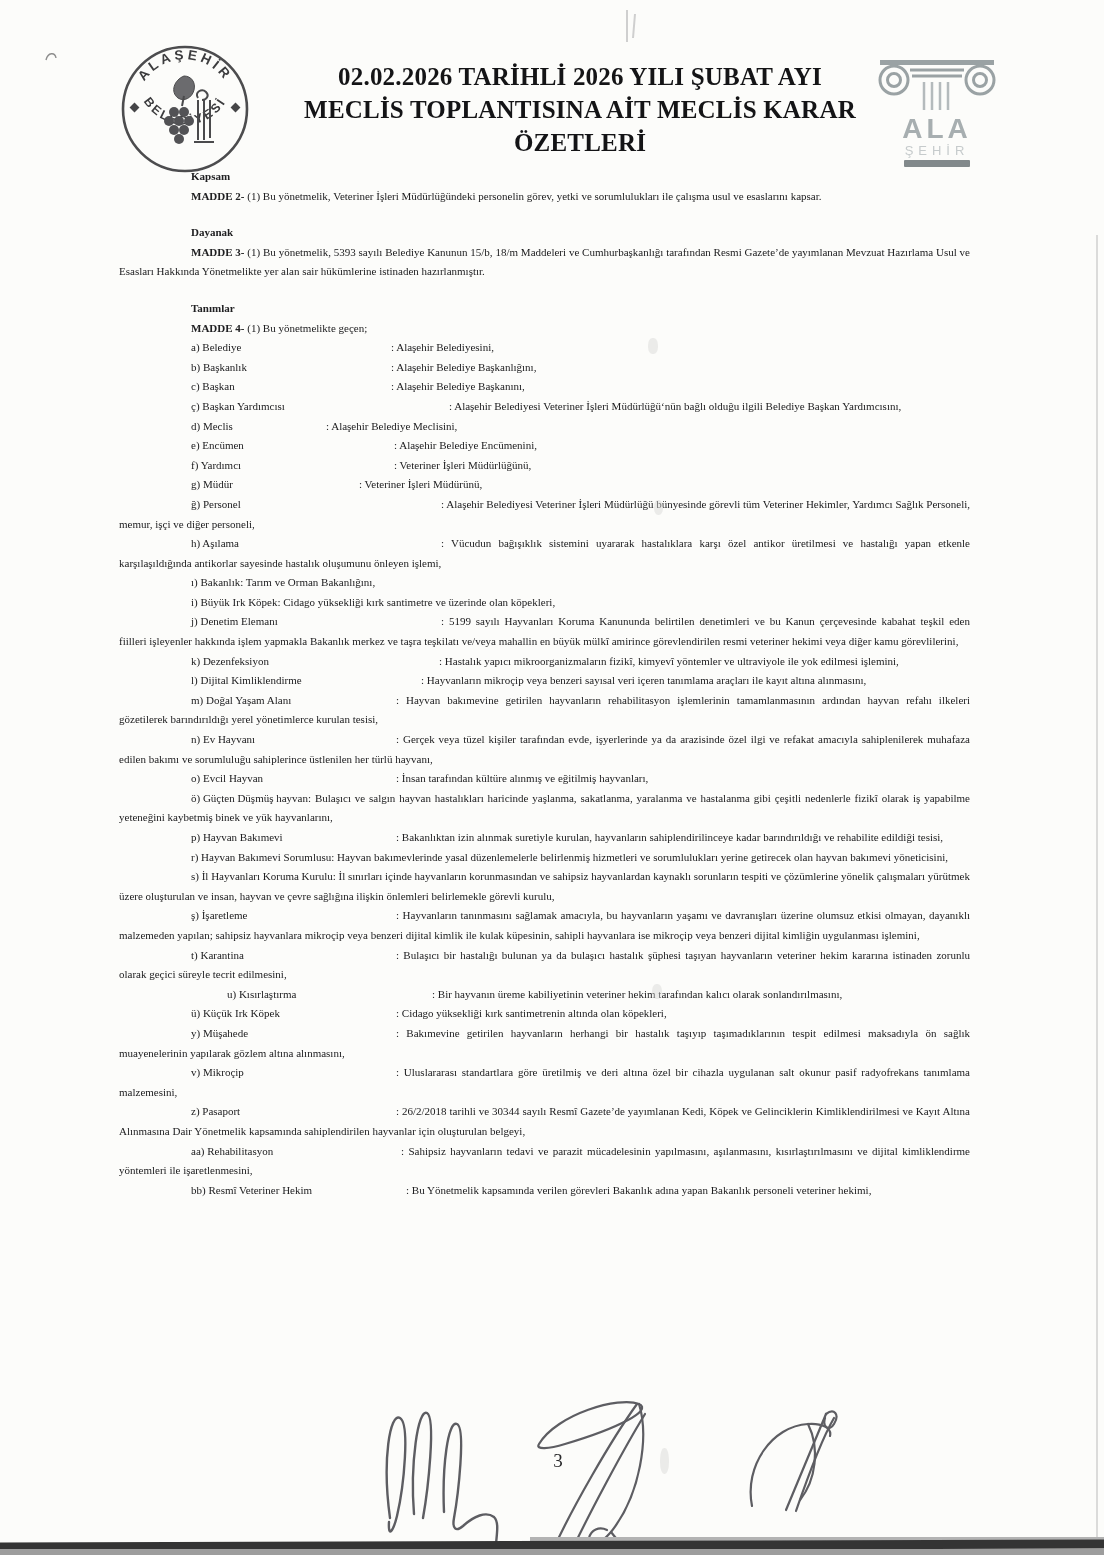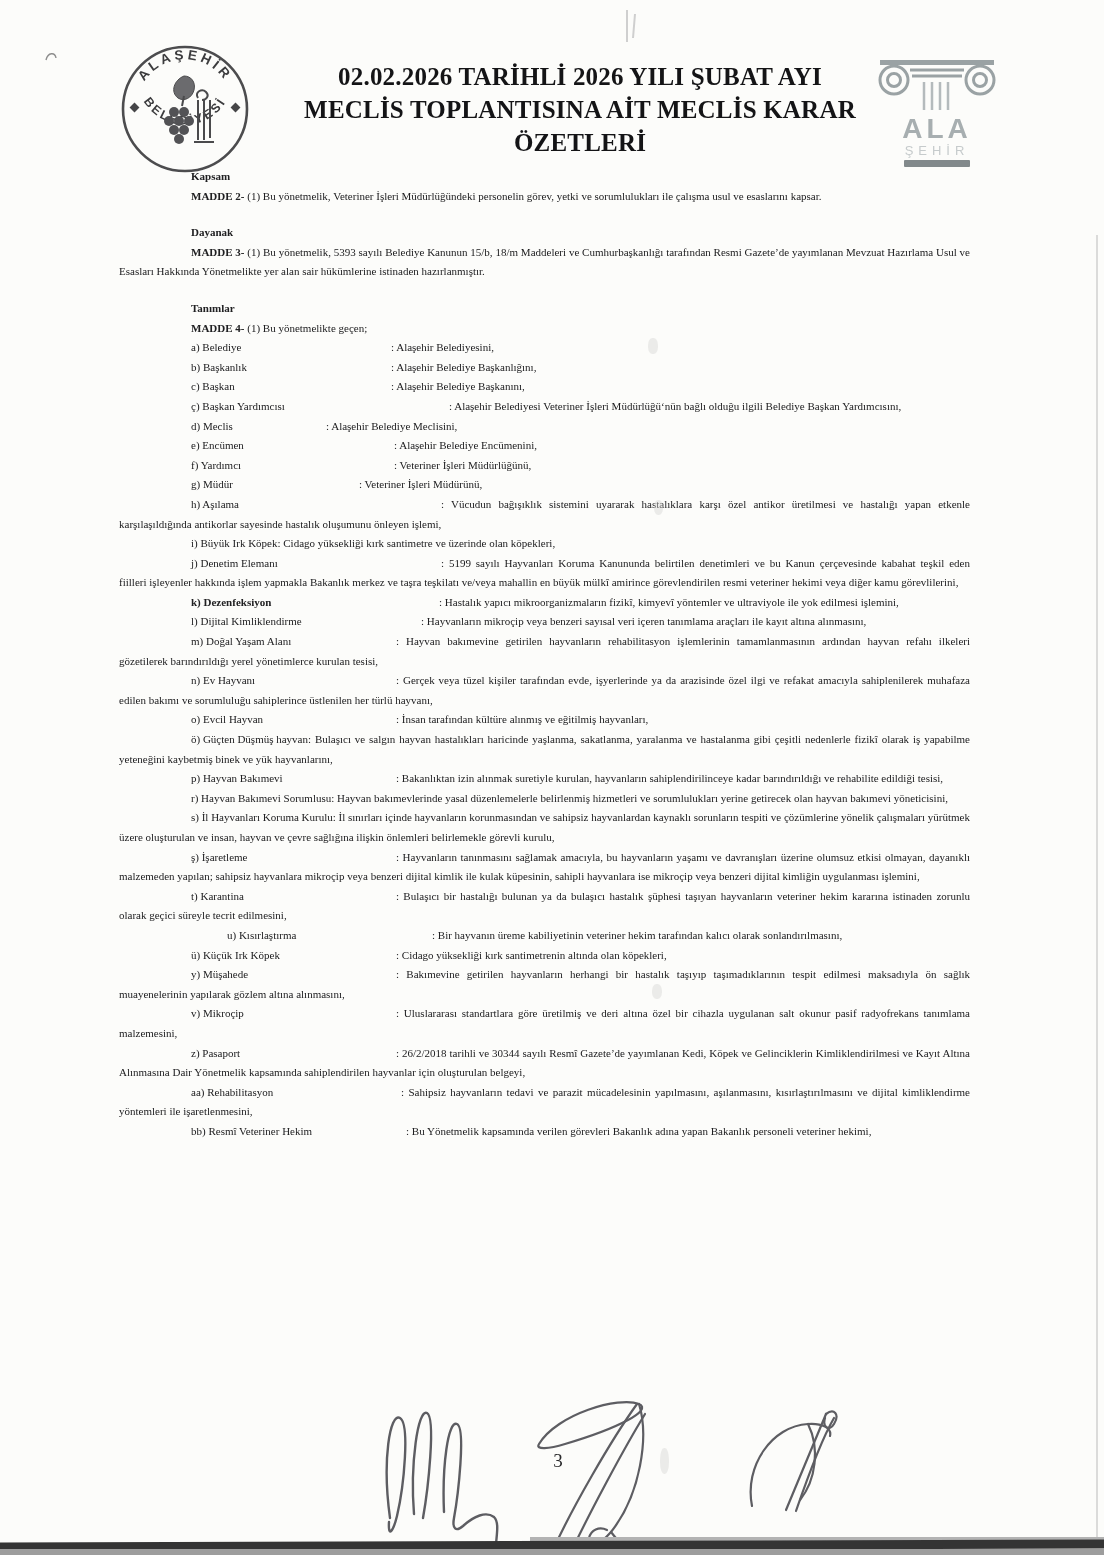--- a/index.html
+++ b/index.html
@@ -116,24 +116,26 @@
       <p class="heading">Tanımlar</p>
       <p class="para"><b>MADDE 4-</b> (1) Bu yönetmelikte geçen;</p>
       <p class="def"><span class="term" style="min-width: 200px;">a) Belediye</span>: Alaşehir Belediyesini,</p>
       <p class="def"><span class="term" style="min-width: 200px;">b) Başkanlık</span>: Alaşehir Belediye Başkanlığını,</p>
       <p class="def"><span class="term" style="min-width: 200px;">c) Başkan</span>: Alaşehir Belediye Başkanını,</p>
       <p class="def"><span class="term" style="min-width: 258px;">ç) Başkan Yardımcısı</span>: Alaşehir Belediyesi Veteriner İşleri Müdürlüğü‘nün bağlı olduğu ilgili Belediye Başkan Yardımcısını,</p>
       <p class="def"><span class="term" style="min-width: 135px;">d) Meclis</span>: Alaşehir Belediye Meclisini,</p>
       <p class="def"><span class="term" style="min-width: 203px;">e) Encümen</span>: Alaşehir Belediye Encümenini,</p>
       <p class="def"><span class="term" style="min-width: 203px;">f) Yardımcı</span>: Veteriner İşleri Müdürlüğünü,</p>
       <p class="def"><span class="term" style="min-width: 168px;">g) Müdür</span>: Veteriner İşleri Müdürünü,</p>
+      <p class="def"><span class="term" style="min-width: 250px;">ğ) Personel</span>: Alaşehir Belediyesi Veteriner İşleri Müdürlüğü bünyesinde görevli tüm Veteriner Hekimler, Yardımcı Sağlık Personeli, memur, işçi ve diğer personeli,</p>
       <p class="def"><span class="term" style="min-width: 250px;">h) Aşılama</span>: Vücudun bağışıklık sistemini uyararak hastalıklara karşı özel antikor üretilmesi ve hastalığı yapan etkenle karşılaşıldığında antikorlar sayesinde hastalık oluşumunu önleyen işlemi,</p>
+      <p class="def"><span class="term">ı) Bakanlık:</span> Tarım ve Orman Bakanlığını,</p>
       <p class="def"><span class="term">i) Büyük Irk Köpek:</span> Cidago yüksekliği kırk santimetre ve üzerinde olan köpekleri,</p>
       <p class="def"><span class="term" style="min-width: 250px;">j) Denetim Elemanı</span>: 5199 sayılı Hayvanları Koruma Kanununda belirtilen denetimleri ve bu Kanun çerçevesinde kabahat teşkil eden fiilleri işleyenler hakkında işlem yapmakla Bakanlık merkez ve taşra teşkilatı ve/veya mahallin en büyük mülkî amirince görevlendirilen resmi veteriner hekimi veya diğer kamu görevlilerini,</p>
-      <p class="def"><span class="term" style="min-width: 248px; font-weight: bold;">k) Dezenfeksiyon</span>: Hastalık yapıcı mikroorganizmaların fizikî, kimyevî yöntemler ve ultraviyole ile yok edilmesi işlemini,</p>
+      <p class="def"><span class="term" style="min-width: 248px;">k) Dezenfeksiyon</span>: Hastalık yapıcı mikroorganizmaların fizikî, kimyevî yöntemler ve ultraviyole ile yok edilmesi işlemini,</p>
       <p class="def"><span class="term" style="min-width: 230px;">l) Dijital Kimliklendirme</span>: Hayvanların mikroçip veya benzeri sayısal veri içeren tanımlama araçları ile kayıt altına alınmasını,</p>
       <p class="def"><span class="term" style="min-width: 205px;">m) Doğal Yaşam Alanı</span>: Hayvan bakımevine getirilen hayvanların rehabilitasyon işlemlerinin tamamlanmasının ardından hayvan refahı ilkeleri gözetilerek barındırıldığı yerel yönetimlerce kurulan tesisi,</p>
       <p class="def"><span class="term" style="min-width: 205px;">n) Ev Hayvanı</span>: Gerçek veya tüzel kişiler tarafından evde, işyerlerinde ya da arazisinde özel ilgi ve refakat amacıyla sahiplenilerek muhafaza edilen bakımı ve sorumluluğu sahiplerince üstlenilen her türlü hayvanı,</p>
       <p class="def"><span class="term" style="min-width: 205px;">o) Evcil Hayvan</span>: İnsan tarafından kültüre alınmış ve eğitilmiş hayvanları,</p>
       <p class="def"><span class="term">ö) Güçten Düşmüş hayvan:</span> Bulaşıcı ve salgın hayvan hastalıkları haricinde yaşlanma, sakatlanma, yaralanma ve hastalanma gibi çeşitli nedenlerle fizikî olarak iş yapabilme yeteneğini kaybetmiş binek ve yük hayvanlarını,</p>
       <p class="def"><span class="term" style="min-width: 205px;">p) Hayvan Bakımevi</span>: Bakanlıktan izin alınmak suretiyle kurulan, hayvanların sahiplendirilinceye kadar barındırıldığı ve rehabilite edildiği tesisi,</p>
       <p class="def"><span class="term">r) Hayvan Bakımevi Sorumlusu:</span> Hayvan bakımevlerinde yasal düzenlemelerle belirlenmiş hizmetleri ve sorumlulukları yerine getirecek olan hayvan bakımevi yöneticisini,</p>
       <p class="def"><span class="term">s) İl Hayvanları Koruma Kurulu:</span> İl sınırları içinde hayvanların korunmasından ve sahipsiz hayvanlardan kaynaklı sorunların tespiti ve çözümlerine yönelik çalışmaları yürütmek üzere oluşturulan ve insan, hayvan ve çevre sağlığına ilişkin önlemleri belirlemekle görevli kurulu,</p>
       <p class="def"><span class="term" style="min-width: 205px;">ş) İşaretleme</span>: Hayvanların tanınmasını sağlamak amacıyla, bu hayvanların yaşamı ve davranışları üzerine olumsuz etkisi olmayan, dayanıklı malzemeden yapılan; sahipsiz hayvanlara mikroçip veya benzeri dijital kimlik ile kulak küpesinin, sahipli hayvanlara ise mikroçip veya benzeri dijital kimliğin uygulanması işlemini,</p>
       <p class="def"><span class="term" style="min-width: 205px;">t) Karantina</span>: Bulaşıcı bir hastalığı bulunan ya da bulaşıcı hastalık şüphesi taşıyan hayvanların veteriner hekim kararına istinaden zorunlu olarak geçici süreyle tecrit edilmesini,</p>

